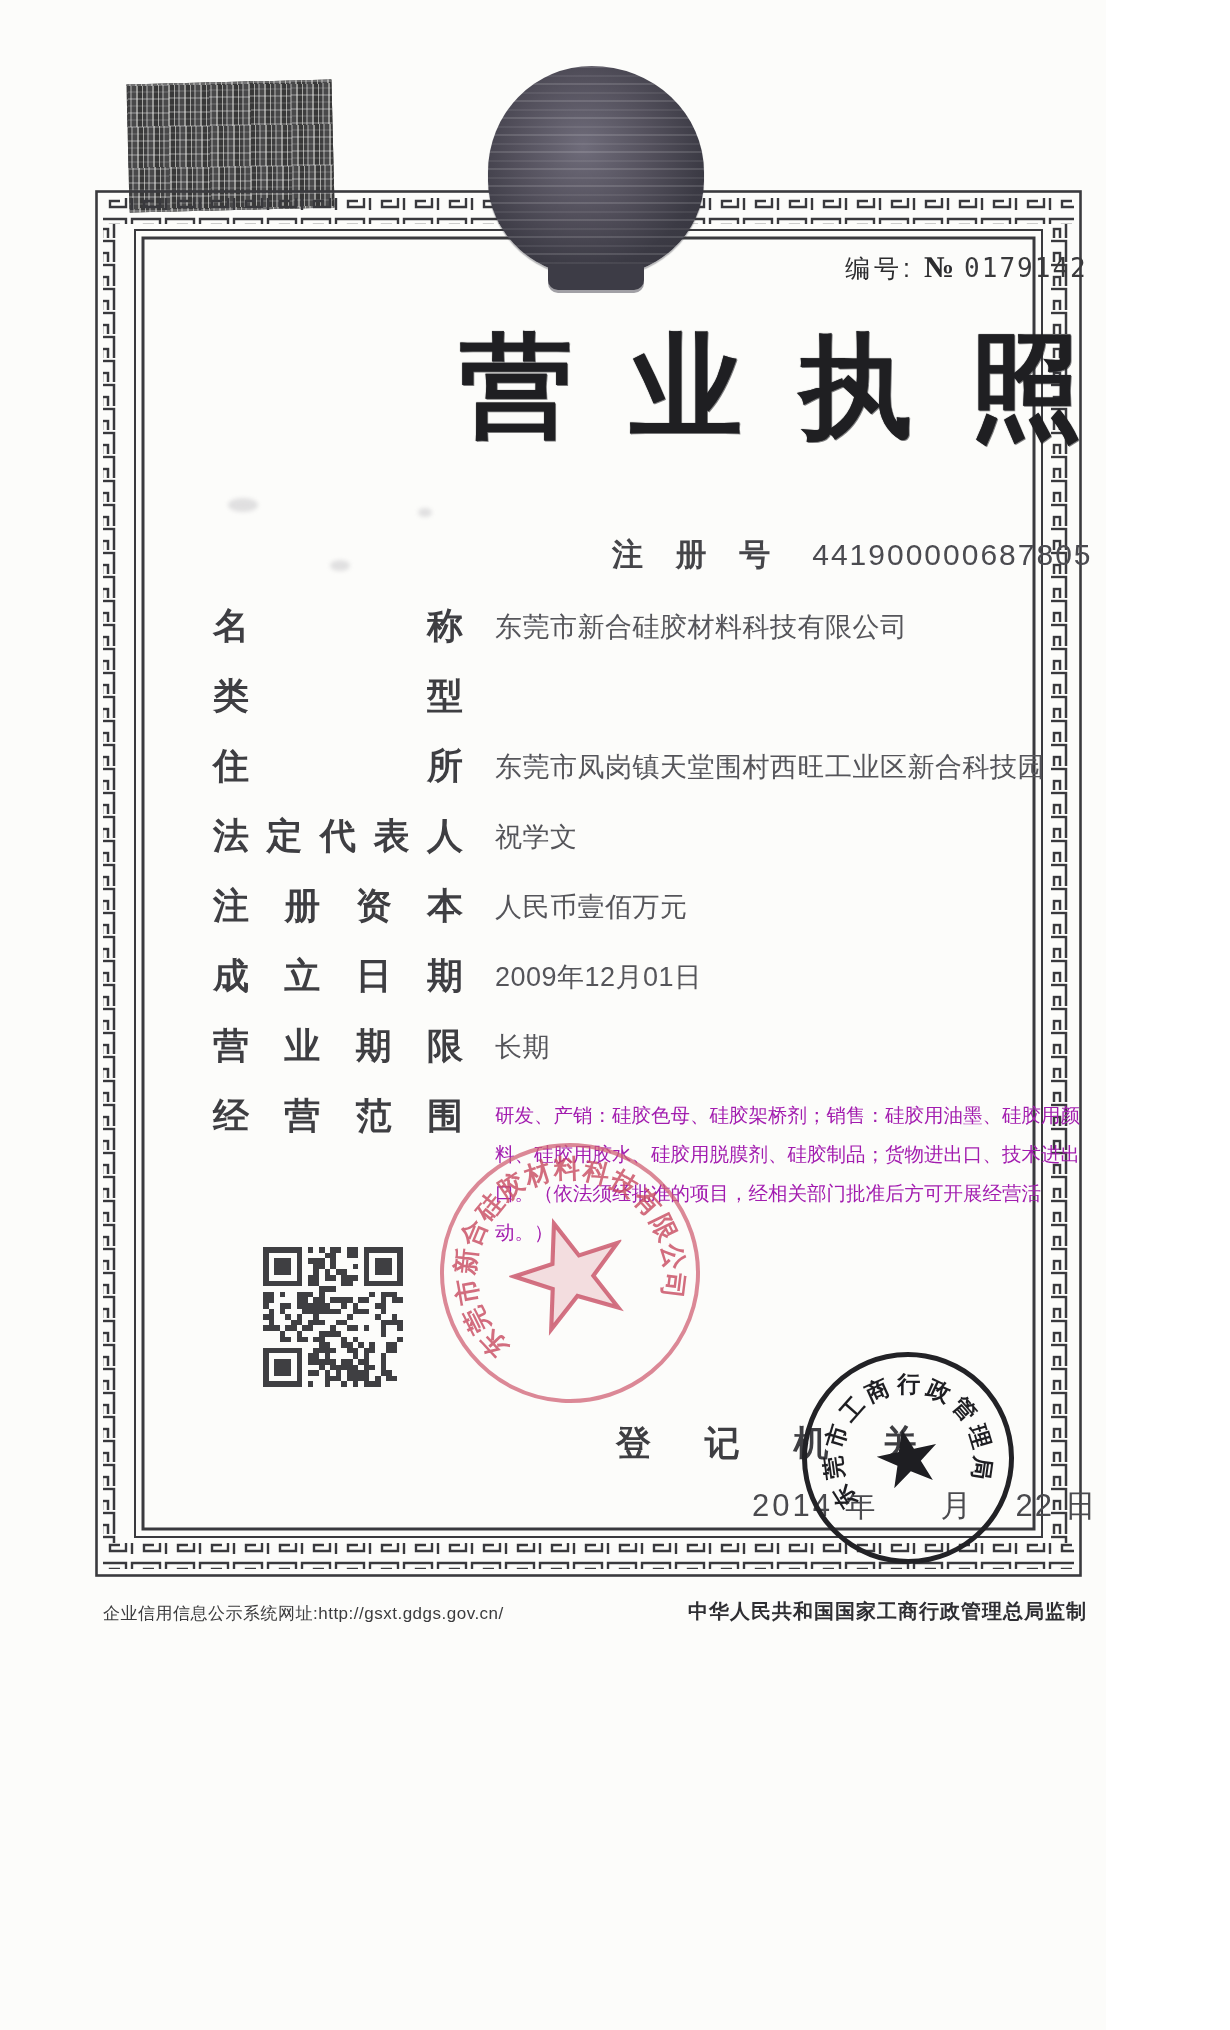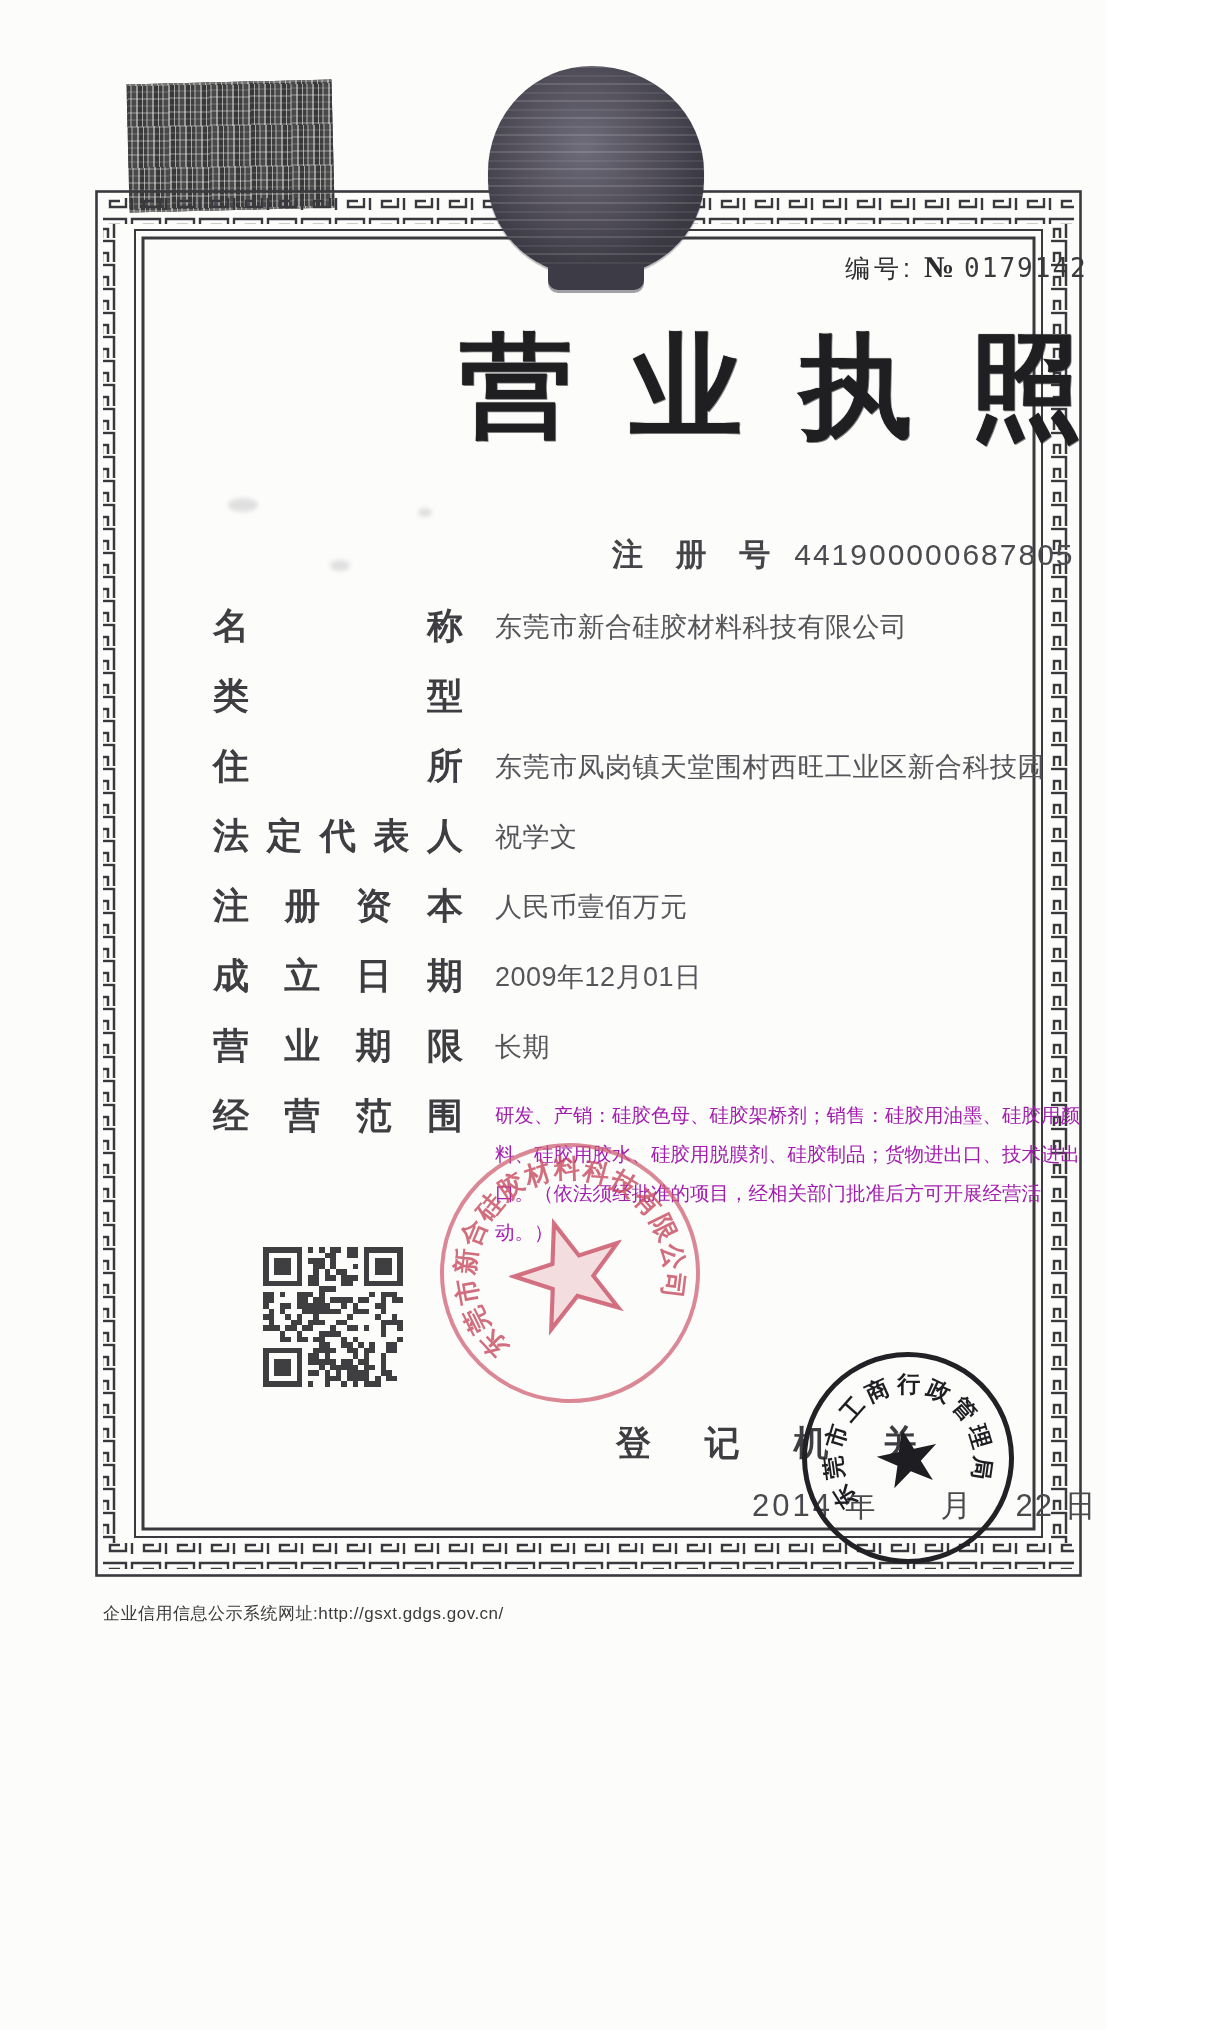--- a/index.html
+++ b/index.html
@@ -38,21 +38,21 @@
 
   .serial{position:absolute;top:250px;left:845px;display:flex;align-items:baseline;gap:10px;color:#2c2c2e;}
   .serial .s-label{font-size:25px;letter-spacing:4px;}
   .serial .s-symbol{font-family:"Liberation Serif",serif;font-weight:700;font-size:30px;}
   .serial .s-number{font-family:"DejaVu Sans Mono",monospace;font-size:26px;letter-spacing:2px;color:#3a3a3c;}
 
   .title{position:absolute;left:95px;top:312px;width:987px;display:flex;justify-content:flex-end;}
   .title span{font-size:112px;font-weight:900;color:#1f1f22;letter-spacing:58px;margin-right:-58px;
     text-shadow:0 0 1px #1f1f22, 1px 1px 0 rgba(31,31,34,.55);}
 
-  .regline{position:absolute;left:612px;top:534px;display:flex;align-items:baseline;gap:12px;}
+  .regline{position:absolute;left:612px;top:534px;display:flex;align-items:baseline;gap:30px;}
   .regline .r-label{font-size:31px;font-weight:600;color:#454549;letter-spacing:12px;}
   .regline .r-value{font-size:30px;color:#4b4b50;letter-spacing:2px;}
 
   .fields{position:absolute;left:213px;top:602px;width:870px;}
   .row{display:flex;align-items:flex-start;min-height:70px;}
   .row .label{width:250px;flex-shrink:0;display:flex;justify-content:space-between;
     font-size:36px;font-weight:600;color:#3e3e42;}
   .row .value{margin-left:32px;font-size:27px;color:#55555a;padding-top:7px;letter-spacing:.5px;}
   .row .value.small{font-size:19.5px;line-height:39px;padding-top:4px;width:600px;color:#a21caf;letter-spacing:0;}
 
@@ -451,18 +451,19 @@
         <span style="left: 170.537px; top: 126.309px; transform: translate(-50%, -50%) rotate(110deg);">局</span>
       </div>
 
     <div class="dateline">
       <span class="d-year">2014 年</span>
       <span class="d-month">月</span>
       <span class="d-day">22 日</span>
     </div>
 
     <div class="footer-left">企业信用信息公示系统网址:http://gsxt.gdgs.gov.cn/</div>
+    <div class="footer-right">中华人民共和国国家工商行政管理总局监制</div>
 
     <div class="smudge" style="left:228px;top:498px;width:30px;height:14px;"></div>
     <div class="smudge" style="left:330px;top:560px;width:20px;height:11px;"></div>
     <div class="smudge" style="left:418px;top:508px;width:14px;height:9px;"></div>
   </div>
 </div>
 
 </body></html>

